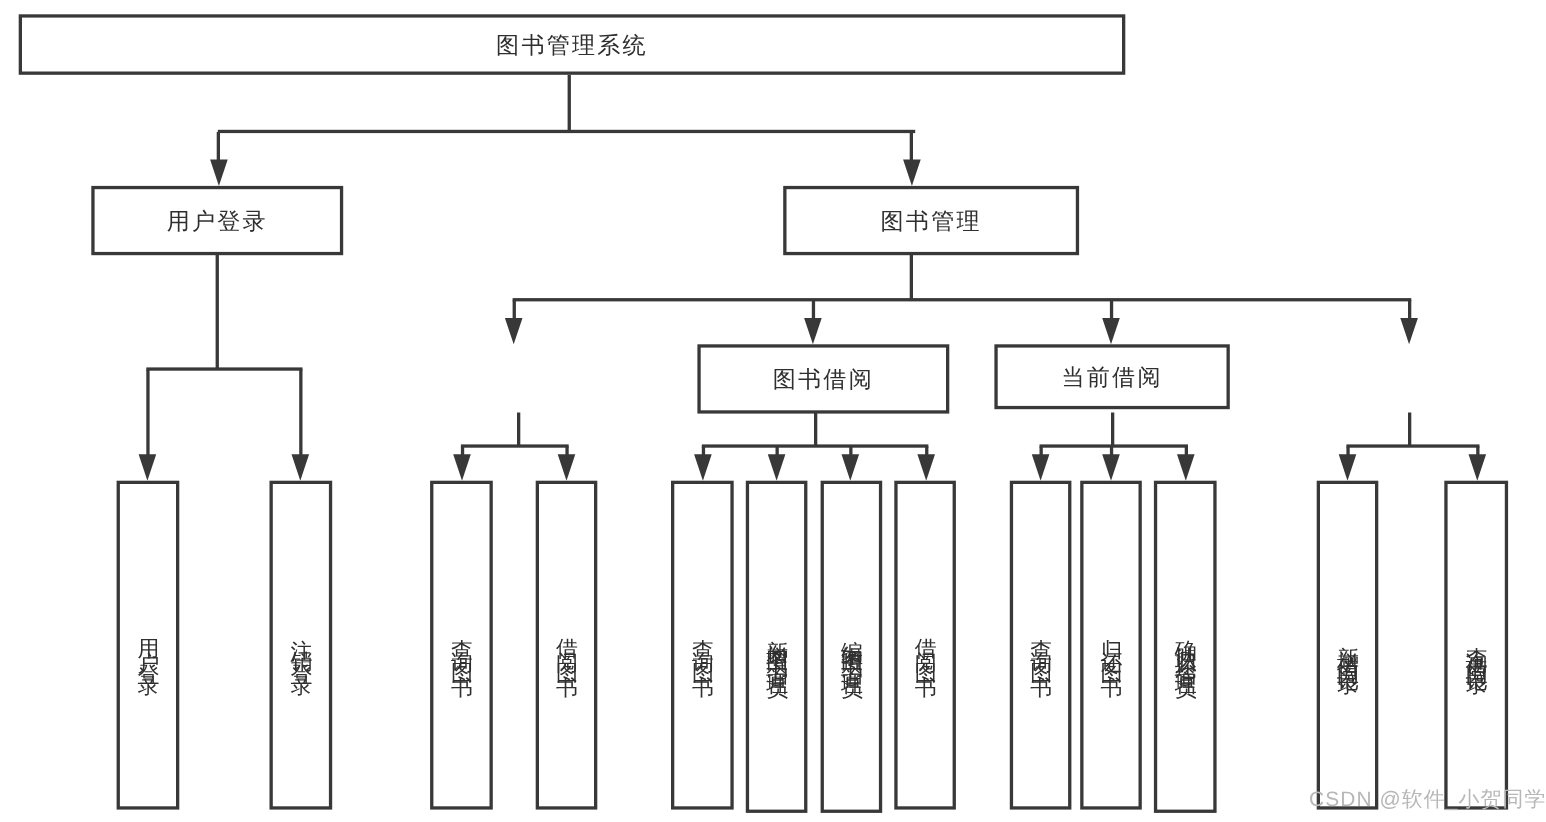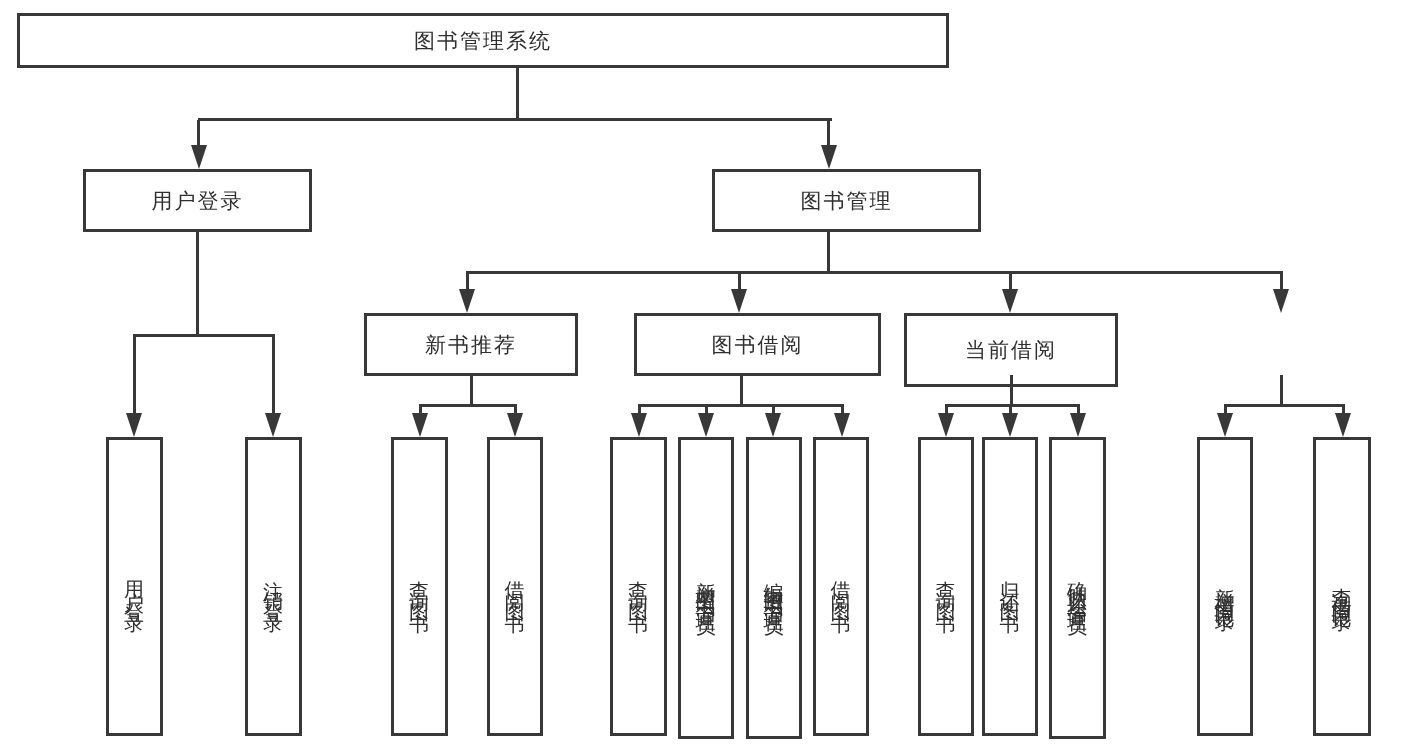--- a/index.html
+++ b/index.html
@@ -27,21 +27,21 @@
   .watermark{
     position:absolute;left:1190px;top:714px;z-index:5;
     font-size:19px;letter-spacing:1px;color:#b7b7b7;white-space:nowrap;
   }
 </style>
 </head>
 <body>
 
 <div class="canvas">
 
-  <div class="box" style="left:17px;top:13px;width:932px;height:55px">图书管理系统</div>
+  <div class="box" style="left:17px;top:13px;width:1006px;height:55px">图书管理系统</div>
 
   <div class="vl" style="left:516px;top:68px;height:51px"></div>
   <div class="hl" style="left:198px;top:118px;width:634px"></div>
   <div class="vl" style="left:197px;top:120px;height:27px"></div>
   <div class="arr" style="left:191px;top:145px"></div>
   <div class="vl" style="left:827px;top:120px;height:27px"></div>
   <div class="arr" style="left:821px;top:145px"></div>
 
   <div class="box" style="left:83px;top:169px;width:229px;height:63px">用户登录</div>
   <div class="box" style="left:712px;top:169px;width:269px;height:63px">图书管理</div>
@@ -57,23 +57,22 @@
   <div class="hl" style="left:466px;top:271px;width:817px"></div>
   <div class="vl" style="left:466px;top:273px;height:18px"></div>
   <div class="arr" style="left:459px;top:289px"></div>
   <div class="vl" style="left:738px;top:273px;height:18px"></div>
   <div class="arr" style="left:731px;top:289px"></div>
   <div class="vl" style="left:1009px;top:273px;height:18px"></div>
   <div class="arr" style="left:1002px;top:289px"></div>
   <div class="vl" style="left:1280px;top:273px;height:18px"></div>
   <div class="arr" style="left:1273px;top:289px"></div>
 
-  <div class="box" style="left:364px;top:313px;width:214px;height:63px">新书推荐</div>
-  <div class="box" style="left:634px;top:313px;width:247px;height:63px">图书借阅</div>
-  <div class="box" style="left:904px;top:313px;width:214px;height:74px">当前借阅</div>
+  <div class="box" style="left:634px;top:313px;width:229px;height:63px">图书借阅</div>
+  <div class="box" style="left:904px;top:313px;width:214px;height:59px">当前借阅</div>
 
   <div class="vl" style="left:470px;top:375px;height:31px"></div>
   <div class="hl" style="left:419px;top:404px;width:98px"></div>
   <div class="vl" style="left:419px;top:406px;height:9px"></div>
   <div class="arr" style="left:412px;top:413px"></div>
   <div class="vl" style="left:514px;top:406px;height:9px"></div>
   <div class="arr" style="left:507px;top:413px"></div>
 
   <div class="vl" style="left:740px;top:375px;height:31px"></div>
   <div class="hl" style="left:638px;top:404px;width:206px"></div>
@@ -113,14 +112,15 @@
   <div class="box vbox long" style="left:746px;top:437px;width:56px;height:302px">编辑图书（管理员）</div>
   <div class="box vbox" style="left:813px;top:437px;width:56px;height:299px">借阅图书</div>
 
   <div class="box vbox" style="left:918px;top:437px;width:56px;height:299px">查询图书</div>
   <div class="box vbox" style="left:982px;top:437px;width:56px;height:299px">归还图书</div>
   <div class="box vbox long" style="left:1049px;top:437px;width:57px;height:302px">确认归还（管理员）</div>
 
   <div class="box vbox long" style="left:1197px;top:437px;width:56px;height:299px">新增借阅记录</div>
   <div class="box vbox long" style="left:1313px;top:437px;width:58px;height:299px">查询借阅记录</div>
 
+  <div class="watermark">CSDN @软件_小贺同学</div>
 
 </div>
 
 </body></html>

